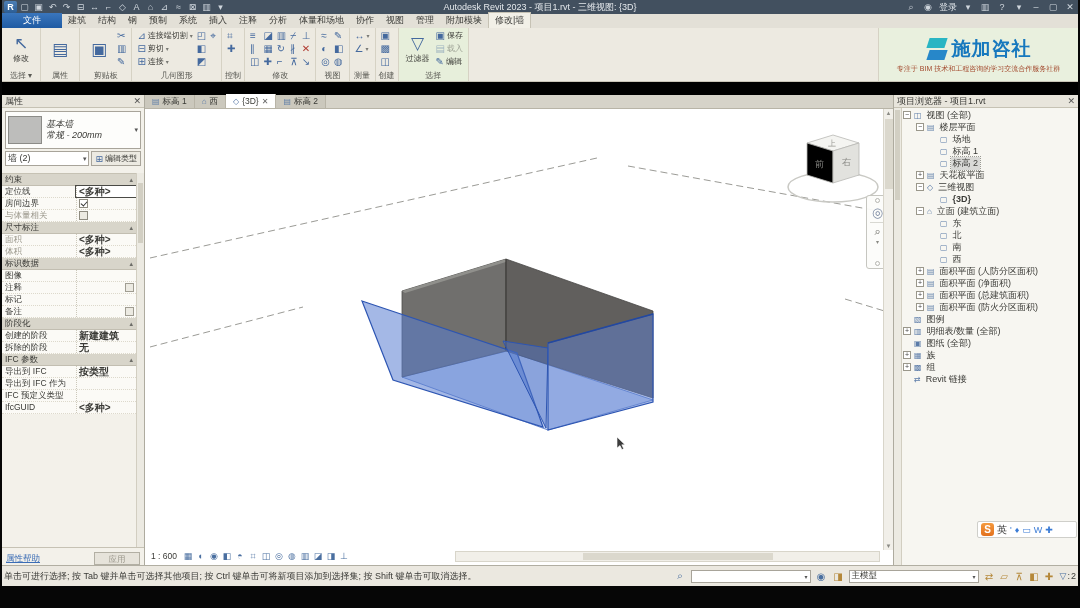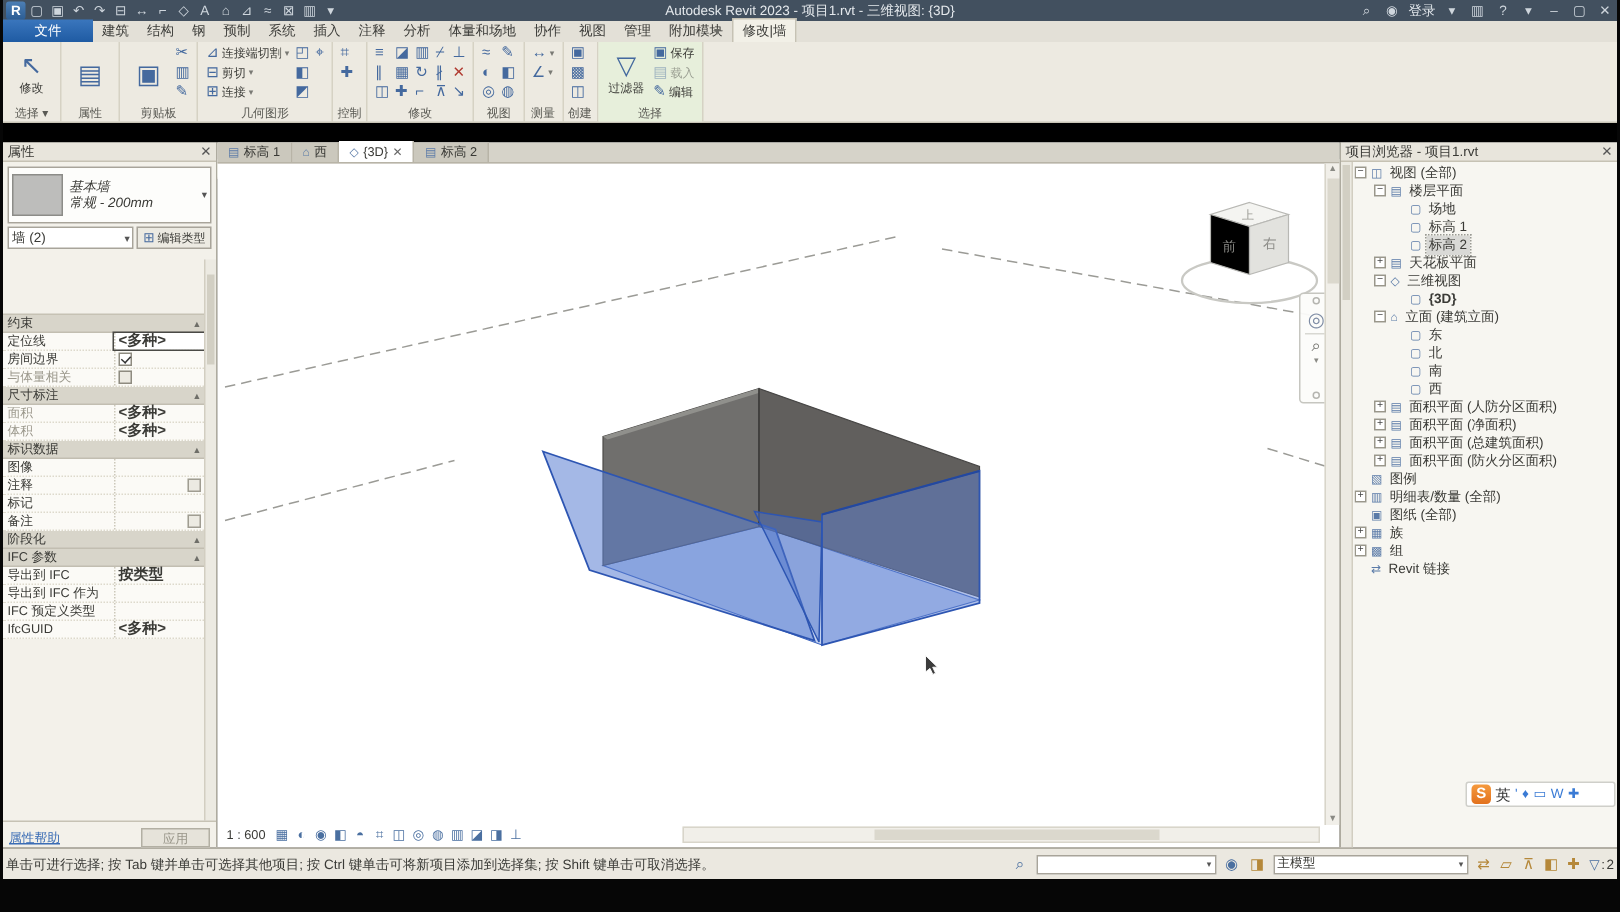--- a/index.html
+++ b/index.html
@@ -65,21 +65,21 @@
   .pal-close { margin-left:auto; font-size:9px; color:#555; }
   .typesel { margin:3px 3px 2px; height:38px; background:#fdfdfb; border:1px solid #a8a49a; display:flex; align-items:center; padding:2px; }
   .swatch { width:34px; height:28px; background:#bdbdbb; border:1px solid #8c8c88; }
   .typesel-text { margin-left:4px; line-height:11px;font-style:italic; }
   .typesel-caret { margin-left:auto; font-size:7px; color:#555; }
   .combo-row { display:flex; margin:0 3px 3px; gap:2px; height:15px; }
   .combo { flex:1; background:#fff; border:1px solid #a8a49a; display:flex; align-items:center; padding:0 2px; }
   .combo .caret { margin-left:auto; font-size:7px; color:#555; }
   .edit-type-btn { background:#eceae2; border:1px solid #a8a49a; display:flex; align-items:center; gap:2px; padding:0 3px; font-size:8px; }
   .edit-type-btn .glyph { color:#44699e; font-size:9px; }
-  .pgrid { position:absolute; top:78px; bottom:18px; left:0; right:8px; overflow:hidden; border-top:1px solid #c6c2b4;margin-top:36px; }
+  .pgrid { position:absolute; top:78px; bottom:18px; left:0; right:8px; overflow:hidden; border-top:1px solid #c6c2b4; }
   .psec-h { height:12px; background:#d8d5ca; border-bottom:1px solid #c2beb1; display:flex; align-items:center;
             padding:0 3px; font-size:8.5px; color:#3a3a36; }
   .psec-h .pin { margin-left:auto; font-size:7px; color:#6e6e68; }
   .prow { height:12px; display:flex; border-bottom:1px dotted #ddd9cc; background:#fbfaf6; }
   .plabel { width:74px; padding:0 0 0 3px; line-height:11px; font-size:8.5px; white-space:nowrap; overflow:hidden; }
   .prow.dim .plabel { color:#9a978b; }
   .pval { flex:1; border-left:1px dotted #ccc8ba; display:flex; align-items:center; padding:0 2px; position:relative; }
   .pvtext { font-size:10px; line-height:11px; color:#3a3a36;font-weight:bold; }
   .prow.focus .pval { outline:1px solid #4a4a46; background:#fff; }
   .cb { display:none; width:9px; height:9px; border:1px solid #8e8b80; background:#fff; position:relative; }
@@ -539,20 +539,30 @@
 
         <div class="tool wide">
           <span class="glyph">✎</span>
           <span class="tlabel">编辑</span>
 
         </div>
       </div>
       <div class="panel-label">选择</div>
     </div>
 
+    <div class="brand">
+      <div class="brand-row">
+        <div class="brand-logo">
+            <i class="s1"></i>
+            <i class="s2"></i>
+          </div>
+        <div class="brand-name">施加咨社</div>
+      </div>
+      <div class="brand-tagline">专注于 BIM 技术和工程咨询的学习交流合作服务社群</div>
+    </div>
   </div>
 
   <div class="optionsbar">修改 | 墙</div>
 
   <div class="props">
     <div class="pal-header">
       <span>属性</span>
       <span class="pal-close">✕</span>
     </div>
     <div class="typesel">
@@ -665,20 +675,37 @@
             <span class="pvtext"></span>
 
             <span class="ellipsisbtn"></span>
           </span>
         </div>
       </div>
 
       <div class="psec-h">
         <span>阶段化</span>
         <span class="pin">▴</span>
+      </div>
+      <div>
+        <div class="prow">
+          <span class="plabel">创建的阶段</span>
+          <span class="pval">
+            <span class="pvtext">新建建筑</span>
+
+          </span>
+        </div>
+
+        <div class="prow">
+          <span class="plabel">拆除的阶段</span>
+          <span class="pval">
+            <span class="pvtext">无</span>
+
+          </span>
+        </div>
       </div>
 
       <div class="psec-h">
         <span>IFC 参数</span>
         <span class="pin">▴</span>
       </div>
       <div>
         <div class="prow">
           <span class="plabel">导出到 IFC</span>
           <span class="pval">

